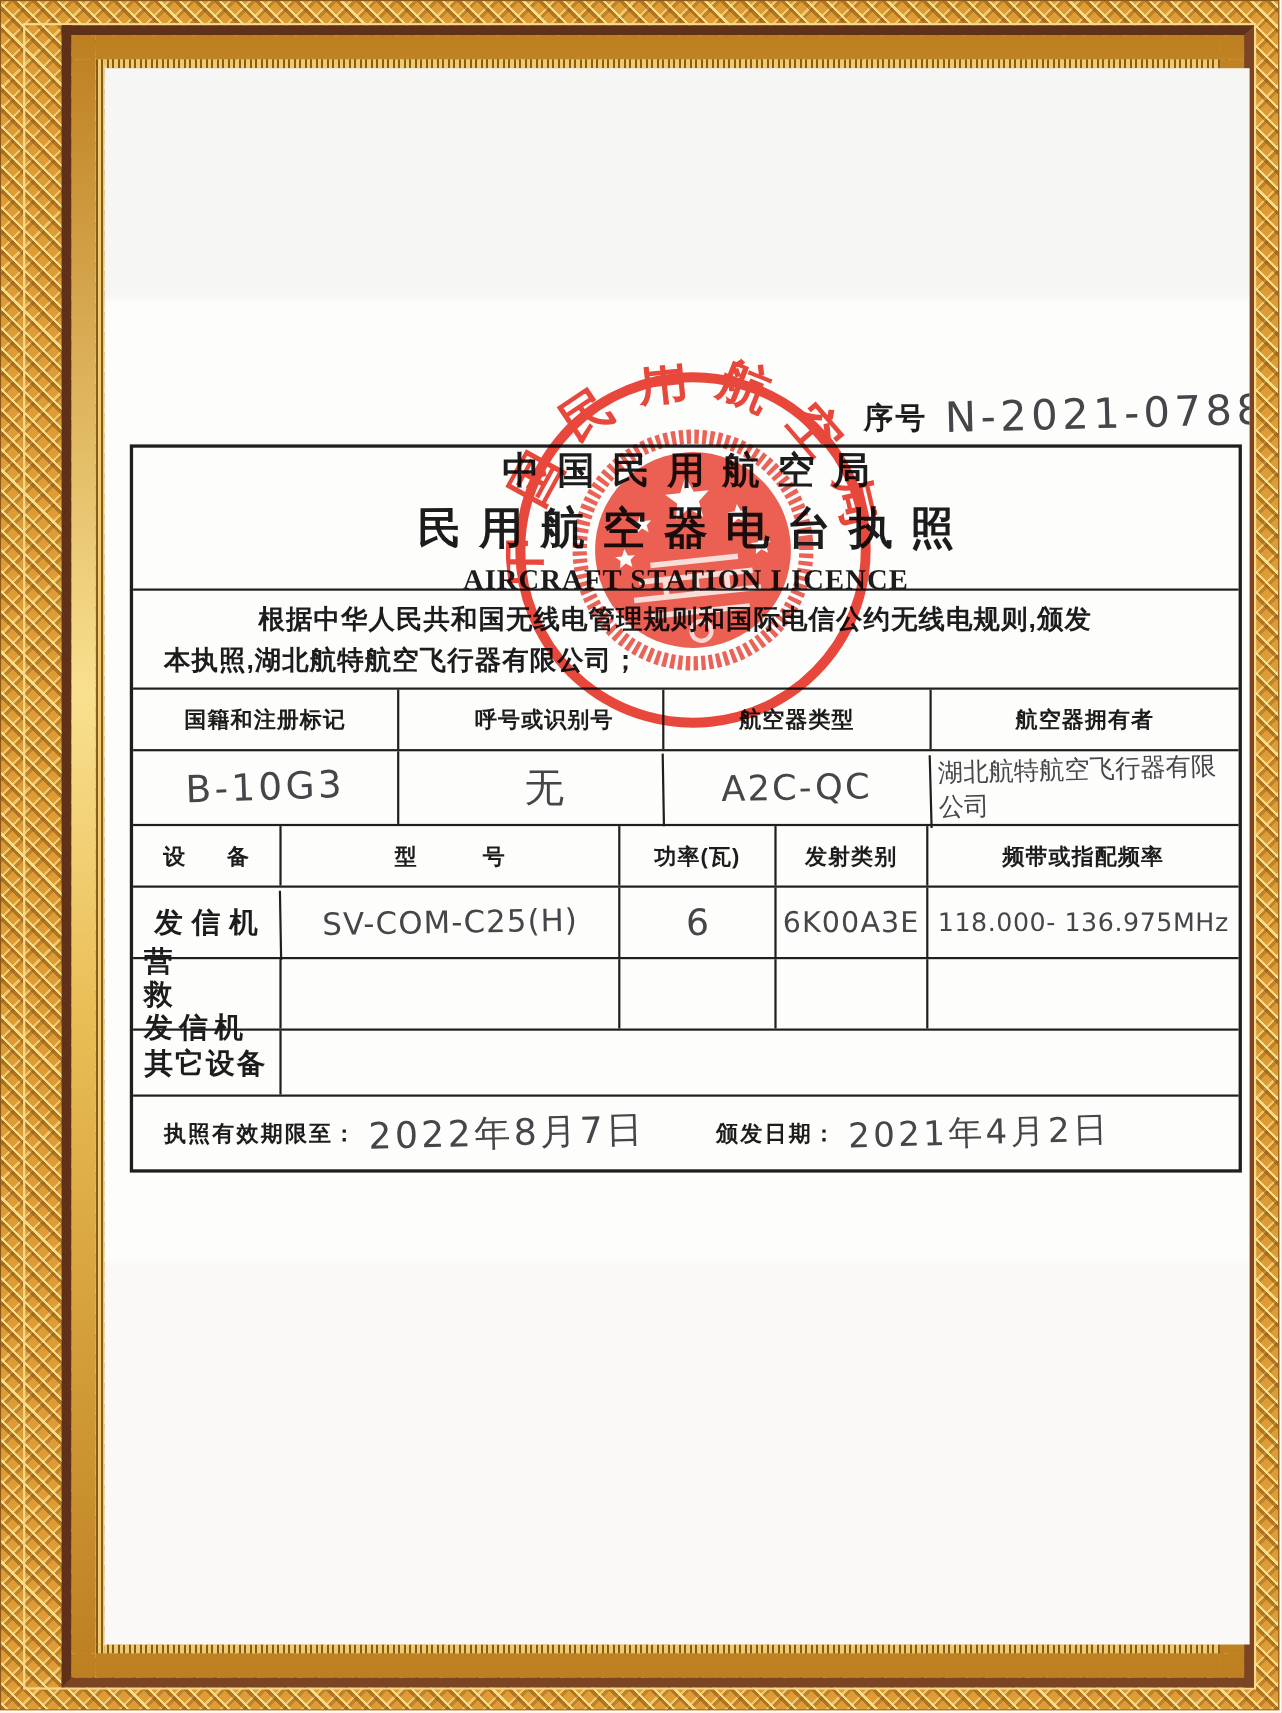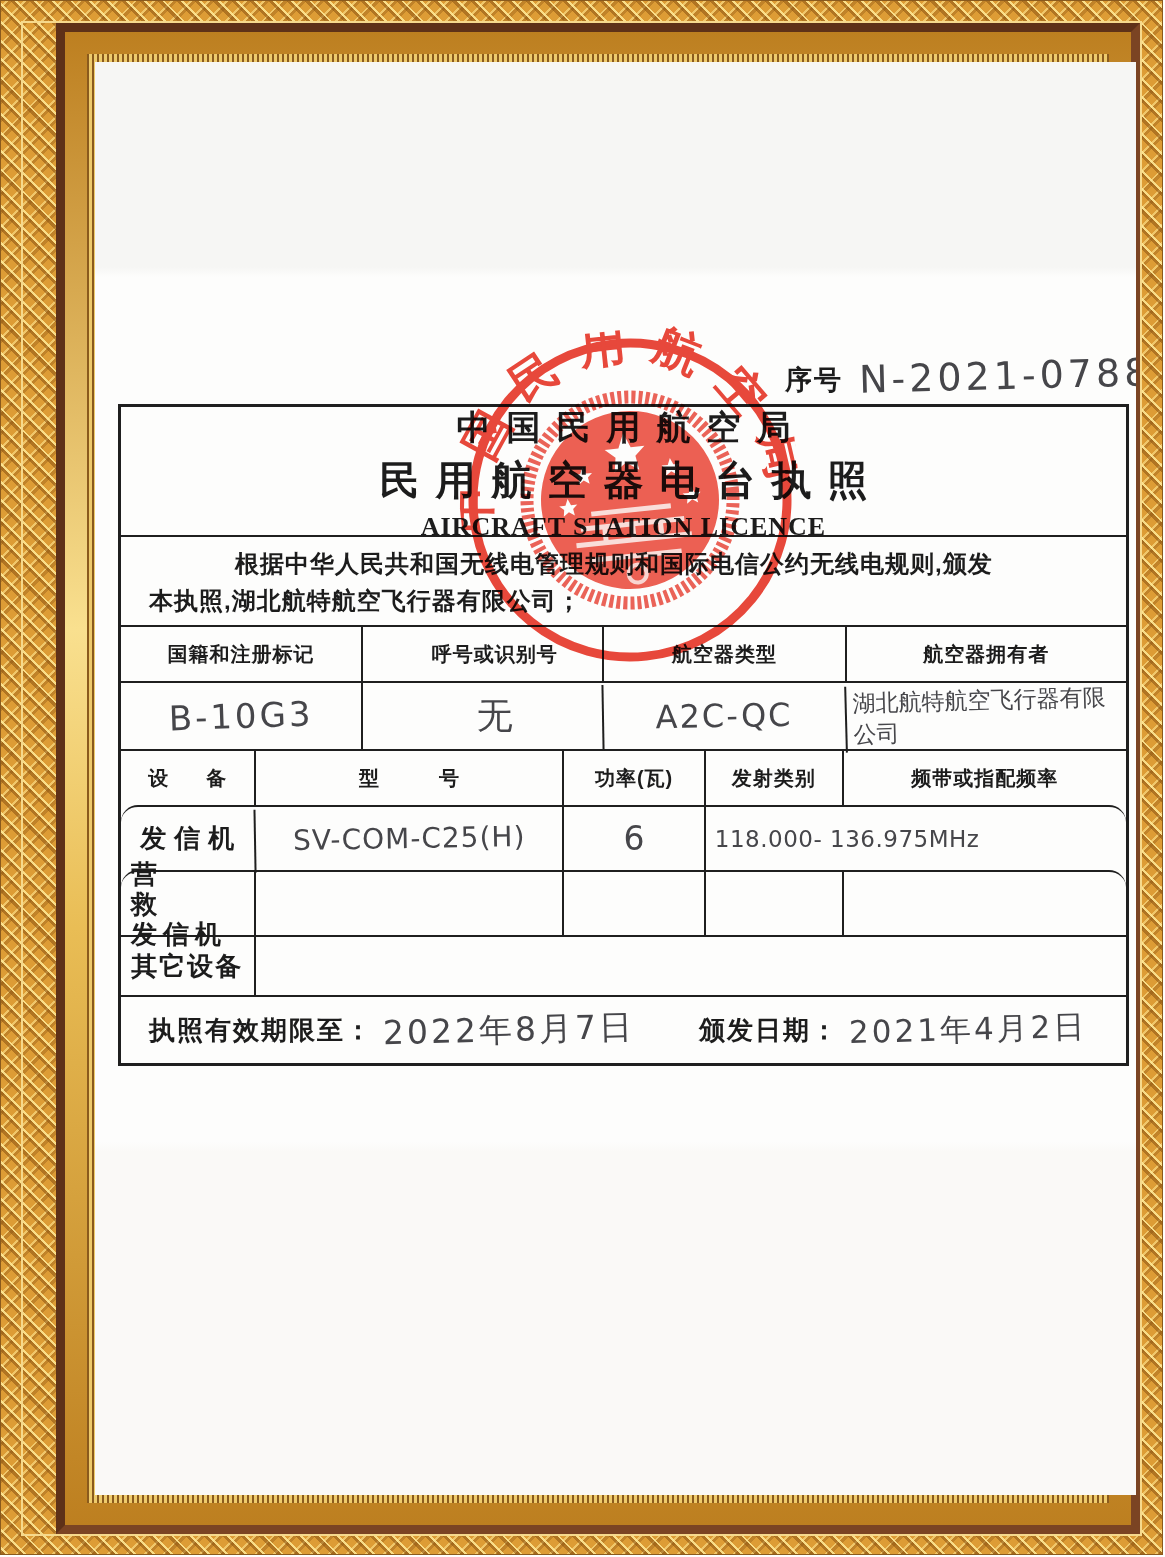--- a/index.html
+++ b/index.html
@@ -71,21 +71,21 @@
 
   
   .r-pre{ height:80px; display:block; padding:8px 14px 0 28px; }
   .p-l1{ font-size:24px; font-weight:bold; text-indent:86px; line-height:37px; letter-spacing:1px; }
   .p-l2{ font-size:24px; font-weight:bold; line-height:37px; letter-spacing:1px; }
 
   
   .r-regh{ height:54px; }
   .r-regv{ height:66px; }
   .r-eqh{ height:54px; }
-  .r-eq{ height:63px;border-radius:17px; }
+  .r-eq{ height:63px; }
   .r-other{ height:58px; }
   .r-dates{ height:66px; align-items:center; }
 
   .hcell{ font-size:20px; font-weight:bold; letter-spacing:1px; }
 
   
   .c1-1{ width:23.9%; } .c1-2{ width:24%;padding-left:24px; } .c1-3{ width:24.1%; } .c1-4{ width:28%; }
   
   .c2-1{ width:13.2%; } .c2-2{ width:30.7%; } .c2-3{ width:14.1%; } .c2-4{ width:13.7%; } .c2-5{ width:28.3%; }
   .c-other{ width:86.8%; }
@@ -105,21 +105,21 @@
   .d-label3{ font-size:26px; font-weight:bold; letter-spacing:2px; }
 
   .v-model{ font-size:28px; letter-spacing:1px; transform:rotate(-1deg); }
   .v-power{ font-size:33px; }
   .v-emis{ font-size:26px; letter-spacing:1px; }
   .v-freq{ font-size:23px; white-space:nowrap; letter-spacing:0.5px; }
 
   
   .r-dates{ display:flex; padding-left:28px; }
   .f-group{ display:flex; align-items:center; }
-  .f-lab{ font-size:26px; font-weight:bold; letter-spacing:2px; }
+  .f-lab{ font-size:20px; font-weight:bold; letter-spacing:2px; }
   .f-val{ font-size:33px; margin-left:10px; letter-spacing:3px; transform:rotate(-1.5deg); white-space:nowrap; }
   .g2{ margin-left:64px; }
   .g2 .f-val{ font-size:31px; }
 
   
   .seal{
     position:absolute; left:365px; top:268px;
     mix-blend-mode:multiply; opacity:.92;
     transform:rotate(-6deg);
     pointer-events:none;
@@ -179,20 +179,21 @@
            <div class="cell c2-4 hcell">发射类别</div>
            <div class="cell c2-5 hcell">频带或指配频率</div>
          </div>
 
          <div class="row r-eq">
            <div class="cell c2-1">
                     <span class="d-label">发信机</span>
                   </div>
            <div class="cell c2-2 hw v-model">SV-COM-C25(H)</div>
            <div class="cell c2-3 hw v-power">6</div>
+           <div class="cell c2-4 hw v-emis">6K00A3E</div>
            <div class="cell c2-5 hw v-freq">118.000- 136.975MHz</div>
          </div>
 
          <div class="row r-eq">
            <div class="cell c2-1">
              <span class="d-label2">
                <span class="l1">营救</span>
                <span class="l2">发信机</span>
              </span>
            </div>

